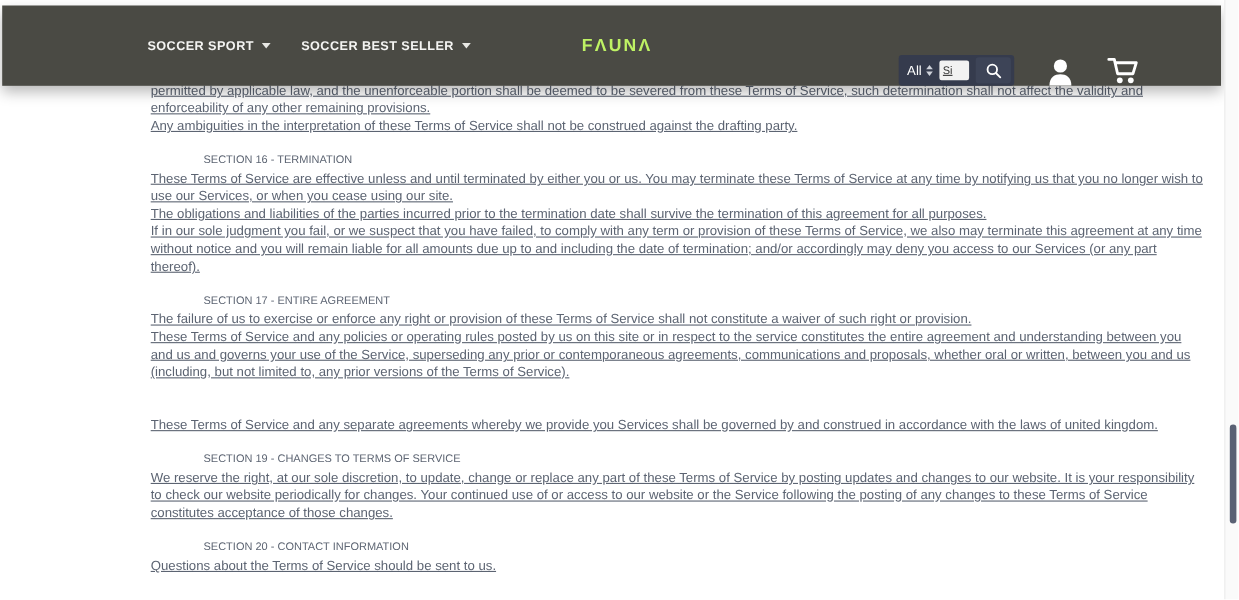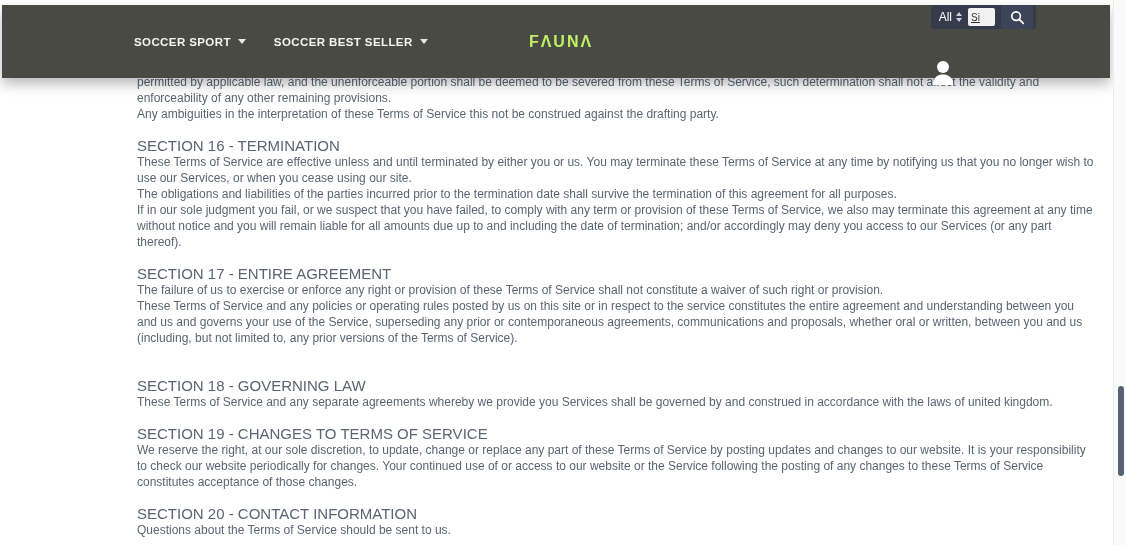--- a/index.html
+++ b/index.html
@@ -14,21 +14,21 @@
     display:flex; align-items:center; z-index:5;
   }
   .nav { position:absolute; left:132px; top:0; height:100%; display:flex; align-items:center; gap:28px; }
   .nav-item { display:flex; align-items:center; gap:7px; cursor:pointer; }
   .nav-label { color:#f4f4f2; font-size:11.5px; font-weight:bold; letter-spacing:.4px; }
   .caret-down { width:0; height:0; border-left:4px solid transparent; border-right:4px solid transparent;
                 border-top:5px solid #e8e8e4; }
   .logo { position:absolute; left:559px; top:50%; transform:translate(-50%,-50%);
           color:#bef264; font-size:16px; font-weight:bold; letter-spacing:2px; cursor:pointer; }
 
-  .header-right { position:absolute; right:74px; top:0; height:100%; display:flex; align-items:flex-start; gap:30px;flex-direction:column; }
+  .header-right { position:absolute; right:74px; top:0; height:100%; display:flex; align-items:flex-end; gap:30px; }
   .search-widget { display:flex; align-items:center; background:#353b4d; border-radius:3px;
                    height:28px; padding:0 3px 0 8px; gap:6px; }
   .search-scope { display:flex; align-items:center; gap:4px; cursor:pointer; }
   .search-scope-label { color:#ffffff; font-size:12px; }
   .updown { display:flex; flex-direction:column; gap:2px; }
   .updown .u { width:0;height:0;border-left:3px solid transparent;border-right:3px solid transparent;border-bottom:4px solid #cfd2da; }
   .updown .d { width:0;height:0;border-left:3px solid transparent;border-right:3px solid transparent;border-top:4px solid #cfd2da; }
   .search-input { width:27px; height:18px; border:none; border-radius:2px; background:#f2f2f2;
                   font-size:10px; padding:0 3px; color:#333; outline:none;
                   font-family:"Liberation Sans",sans-serif;text-decoration:underline; }
@@ -38,24 +38,24 @@
 
   
   .scrollbar-track { position:absolute; right:0; top:0; width:13px; height:545px;
                      background:#fafafa; border-left:1px solid #ececec; z-index:6; }
   .scrollbar-thumb { position:absolute; left:4px; top:386px; width:6px; height:90px;
                      background:#5a6174; border-radius:3px; }
 
   
   .doc { position:absolute; left:137px; top:74px; width:957px; z-index:1;
          color:#5c6472; font-size:12px; line-height:16px; }
-  .doc p { margin:0; }
+  .doc p { margin:0;text-decoration:underline; }
   .section { margin-top:16px; }
   .section.extra-gap { margin-top:32px; }
-  .section-heading { font-weight:normal; font-size:15px; line-height:16px; color:#5c6472; }
+  .section-heading { font-weight:normal; font-size:10px; line-height:16px; color:#5c6472;margin-left:48px; }
 </style>
 </head>
 <body>
 
 <div class="viewport">
 
   <div class="header">
 
     <nav class="nav">
       <div class="nav-item">
@@ -107,38 +107,37 @@
             <circle cx="22" cy="22" r="2.6" fill="#ffffff"></circle>
           </svg>
         </span>
       </button>
     </div>
   </div>
 
   <main class="doc">
     <div id="intro-container">
         <p>permitted by applicable law, and the unenforceable portion shall be deemed to be severed from these Terms of Service, such determination shall not affect the validity and enforceability of any other remaining provisions.</p>
-        <p>Any ambiguities in the interpretation of these Terms of Service this not be construed against the drafting party.</p>
+        <p>Any ambiguities in the interpretation of these Terms of Service shall not be construed against the drafting party.</p>
       </div>
     <div id="sections-container">
   <section class="section">
     <h2 class="section-heading">SECTION 16 - TERMINATION</h2>
   <p>These Terms of Service are effective unless and until terminated by either you or us. You may terminate these Terms of Service at any time by notifying us that you no longer wish to use our Services, or when you cease using our site.</p>
           <p>The obligations and liabilities of the parties incurred prior to the termination date shall survive the termination of this agreement for all purposes.</p>
           <p>If in our sole judgment you fail, or we suspect that you have failed, to comply with any term or provision of these Terms of Service, we also may terminate this agreement at any time without notice and you will remain liable for all amounts due up to and including the date of termination; and/or accordingly may deny you access to our Services (or any part thereof).</p>
         </section>
 
   <section class="section">
     <h2 class="section-heading">SECTION 17 - ENTIRE AGREEMENT</h2>
   <p>The failure of us to exercise or enforce any right or provision of these Terms of Service shall not constitute a waiver of such right or provision.</p>
           <p>These Terms of Service and any policies or operating rules posted by us on this site or in respect to the service constitutes the entire agreement and understanding between you and us and governs your use of the Service, superseding any prior or contemporaneous agreements, communications and proposals, whether oral or written, between you and us (including, but not limited to, any prior versions of the Terms of Service).</p>
         </section>
 
   <section class="section extra-gap">
-    <h2 class="section-heading">SECTION 18 - GOVERNING LAW</h2>
   <p>These Terms of Service and any separate agreements whereby we provide you Services shall be governed by and construed in accordance with the laws of united kingdom.</p>
         </section>
 
   <section class="section">
     <h2 class="section-heading">SECTION 19 - CHANGES TO TERMS OF SERVICE</h2>
           <p>We reserve the right, at our sole discretion, to update, change or replace any part of these Terms of Service by posting updates and changes to our website. It is your responsibility to check our website periodically for changes. Your continued use of or access to our website or the Service following the posting of any changes to these Terms of Service constitutes acceptance of those changes.</p>
         </section>
 
   <section class="section">
     <h2 class="section-heading">SECTION 20 - CONTACT INFORMATION</h2>

